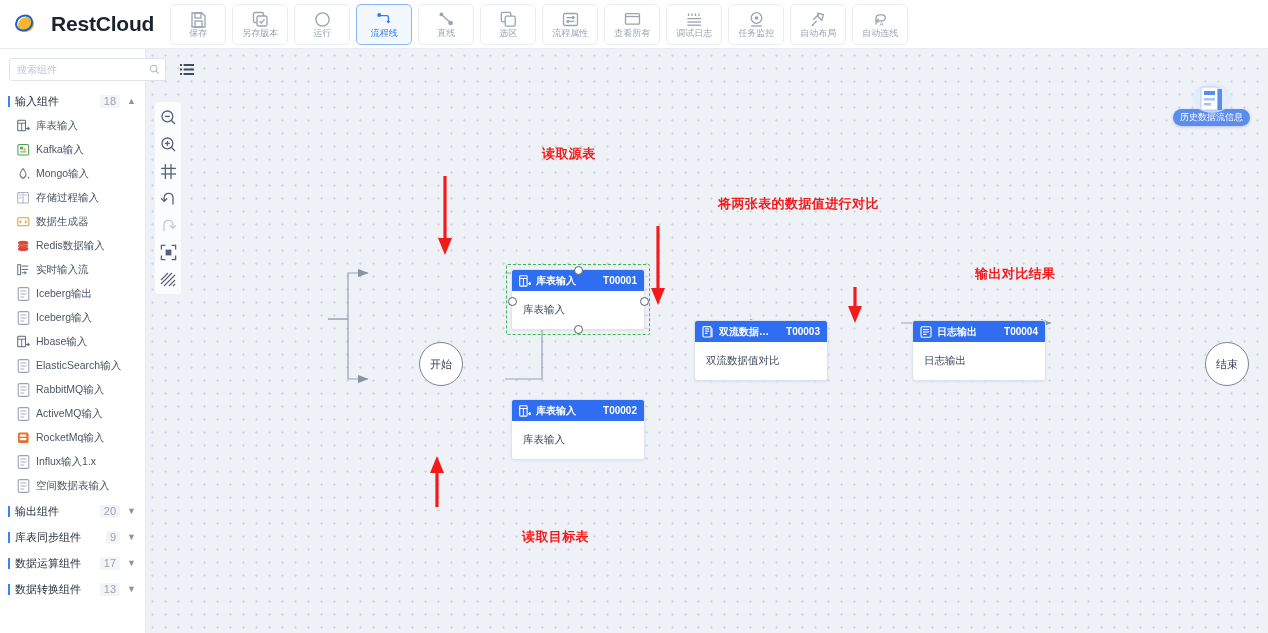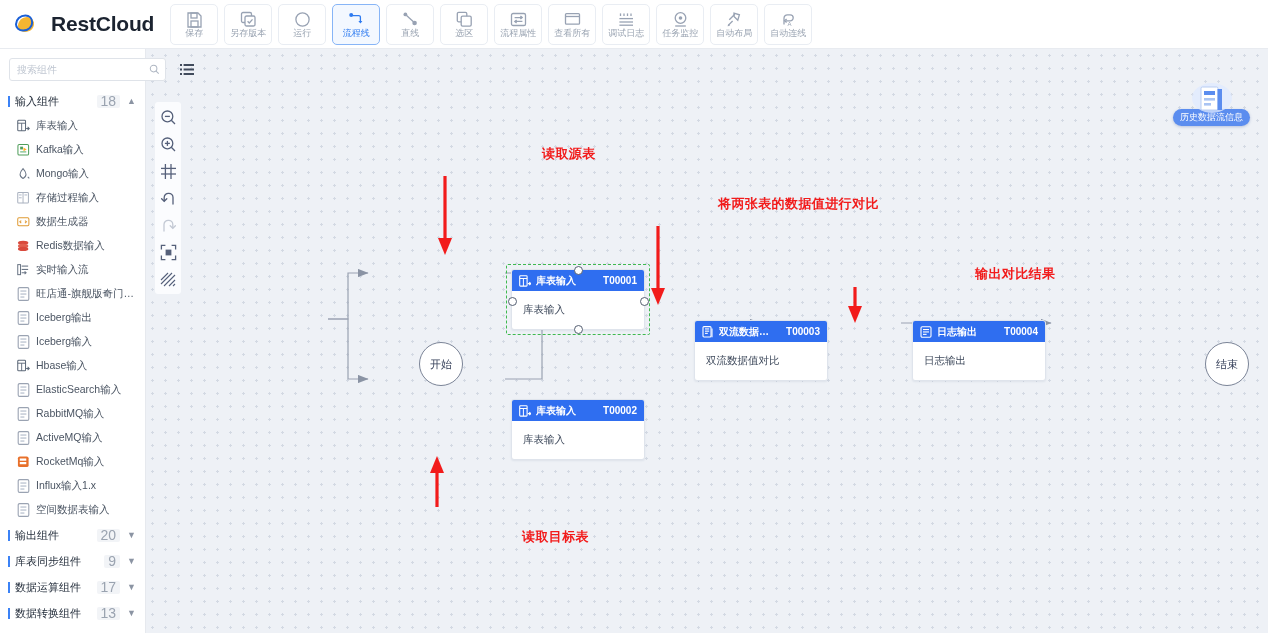--- a/index.html
+++ b/index.html
@@ -20,21 +20,21 @@
     position: relative; z-index: 40;
   }
   .brand { display: flex; align-items: center; gap: 7px; margin-right: 16px; }
   .brand-logo { width: 30px; height: 26px; position: relative; flex: 0 0 auto; }
   .brand-name {
     font-size: 21px; font-weight: bold; color: #1b2330;
     letter-spacing: -0.2px; white-space: nowrap;
   }
   .tool-group { display: flex; align-items: center; gap: 6px; }
   .tool-btn {
-    width: 48px; height: 41px;
+    width: 56px; height: 41px;
     border: 1px solid #e9edf3; border-radius: 5px;
     background: #fff;
     display: flex; flex-direction: column; align-items: center; justify-content: center;
     gap: 1px; cursor: pointer; user-select: none;
   }
   .tool-btn .ticon { height: 17px; display:flex; align-items:center; justify-content:center; color:#98a2b3; }
   .tool-btn .tlabel { font-size: 9px; color: #9aa4b2; line-height: 1; white-space: nowrap; }
   .tool-btn.active { border-color: #87b5f7; background: #f3f8ff; }
   .tool-btn.active .ticon { color: #2f7bf0; }
   .tool-btn.active .tlabel { color: #2f7bf0; }
@@ -64,21 +64,21 @@
 
   .scroll-area { flex: 1; overflow: hidden; }
 
   .group-head {
     display: flex; align-items: center; height: 26px;
     padding: 0 9px 0 8px; cursor: pointer; user-select: none;
   }
   .group-bar { width: 2px; height: 11px; background: #3b82f6; margin-right: 5px; flex: 0 0 auto; }
   .group-title { font-size: 11px; font-weight: normal; color: #1f2937; flex: 1; white-space: nowrap; }
   .group-count {
-    font-size: 14px; color: #9aa3b0; background: #f2f4f7;
+    font-size: 11px; color: #9aa3b0; background: #f2f4f7;
     border-radius: 2px; padding: 0px 4px; margin-right: 7px; line-height: 13px;
   }
   .caret { color: #8b94a3; font-size: 9px; line-height: 1; }
 
   .comp-item {
     display: flex; align-items: center; gap: 6px;
     height: 24px; padding-left: 17px; padding-right: 6px; cursor: pointer;
   }
   .comp-icon { width: 13px; height: 13px; flex: 0 0 auto; display:flex; align-items:center; justify-content:center; }
   .comp-label {
@@ -401,31 +401,20 @@
         <div class="comp-item">
           <span class="comp-icon">
             <svg width="13" height="14" viewBox="0 0 14 14">
               <rect x="0.8" y="1.2" width="3" height="10.8" fill="none" stroke="#6b7686" stroke-width="1.1"></rect>
               <line x1="5" y1="2.8" x2="12" y2="2.8" stroke="#6b7686" stroke-width="1.2"></line>
               <line x1="5" y1="6.4" x2="12" y2="6.4" stroke="#6b7686" stroke-width="1.2"></line>
               <path d="M5 10h4.6M8.2 8.6l1.6 1.4-1.6 1.4" fill="none" stroke="#6b7686" stroke-width="1.1"></path>
             </svg>
           </span>
           <span class="comp-label">实时输入流</span>
-        </div>
-        <div class="comp-item">
-          <span class="comp-icon">
-            <svg width="13" height="14" viewBox="0 0 13 14">
-              <rect x="1.2" y="0.6" width="10.6" height="12.8" rx="1.4" fill="#fff" stroke="#9aa3b2" stroke-width="1.1"></rect>
-              <rect x="3.4" y="3.3" width="6" height="1.5" fill="#c4cbd6"></rect>
-              <rect x="3.4" y="6.3" width="6" height="1.5" fill="#c4cbd6"></rect>
-              <rect x="3.4" y="9.3" width="4" height="1.5" fill="#c4cbd6"></rect>
-            </svg>
-          </span>
-          <span class="comp-label">旺店通-旗舰版奇门…</span>
         </div>
         <div class="comp-item">
           <span class="comp-icon">
             <svg width="13" height="14" viewBox="0 0 13 14">
               <rect x="1.2" y="0.6" width="10.6" height="12.8" rx="1.4" fill="#fff" stroke="#9aa3b2" stroke-width="1.1"></rect>
               <rect x="3.4" y="3.3" width="6" height="1.5" fill="#c4cbd6"></rect>
               <rect x="3.4" y="6.3" width="6" height="1.5" fill="#c4cbd6"></rect>
               <rect x="3.4" y="9.3" width="4" height="1.5" fill="#c4cbd6"></rect>
             </svg>
           </span>

